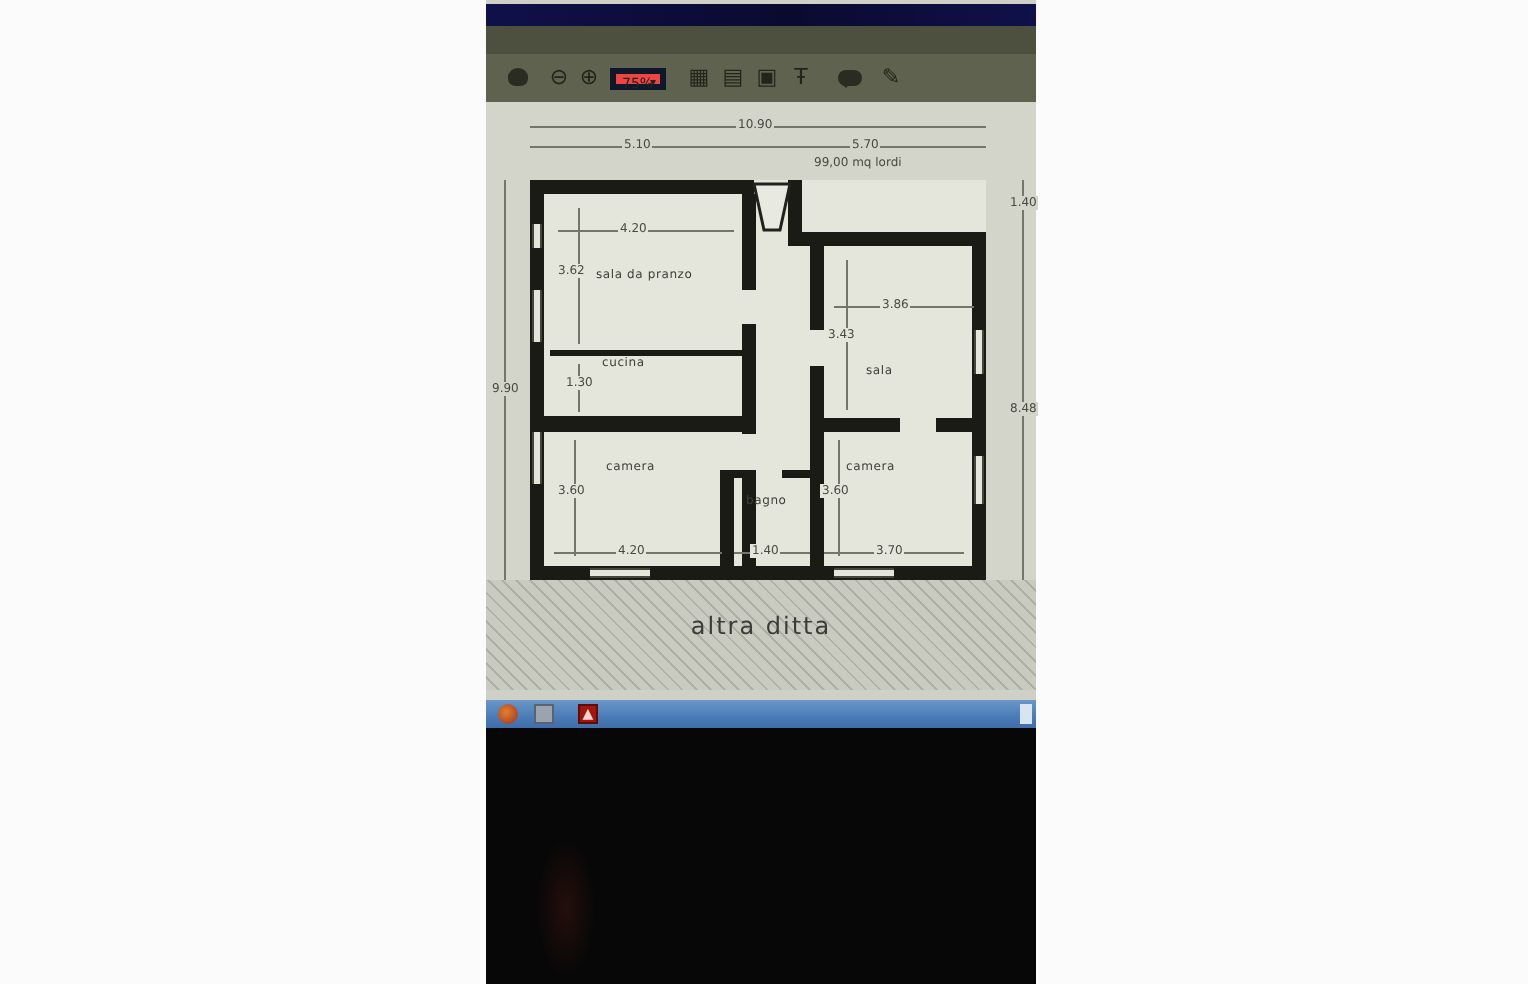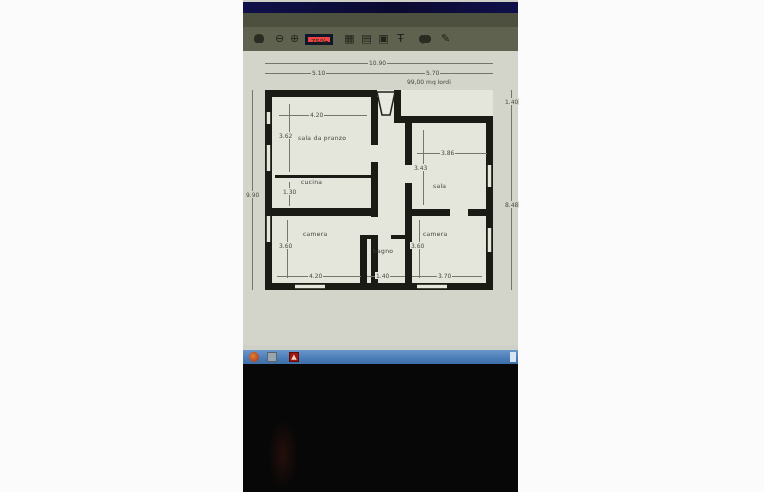--- a/index.html
+++ b/index.html
@@ -139,20 +139,23 @@
         <span class="dim" style="left:145px;top:152px;">3.60</span>
 
         <div class="dl" style="left:12px;top:186px;width:84px;"></div>
         <span class="dim" style="left:43px;top:182px;">4.20</span>
         <div class="dl" style="left:102px;top:186px;width:38px;"></div>
         <span class="dim" style="left:110px;top:182px;">1.40</span>
         <div class="dl" style="left:147px;top:186px;width:70px;"></div>
         <span class="dim" style="left:172px;top:182px;">3.70</span>
       </div>
 
+      <div class="hatch">
+        <span class="caption">altra ditta</span>
+      </div>
     </div>
 
     <div class="taskbar">
       <div class="tk-ico" style="left:6px;background:radial-gradient(circle at 40% 40%,#e08030,#a03020);border-radius:50%;"></div>
       <div class="tk-ico" style="left:24px;background:#9aa4ae;border:1px solid #5a6470;box-sizing:border-box;"></div>
       <div class="tk-ico" style="left:46px;background:#a1170e;border:1px solid #5e0c06;box-sizing:border-box;color:#f0d8d0;font-size:7px;line-height:9px;text-align:center;">▲</div>
       <div style="position:absolute;right:2px;top:2px;width:6px;height:10px;background:#d8e4f0;"></div>
     </div>
 
     <div class="dark-area">

